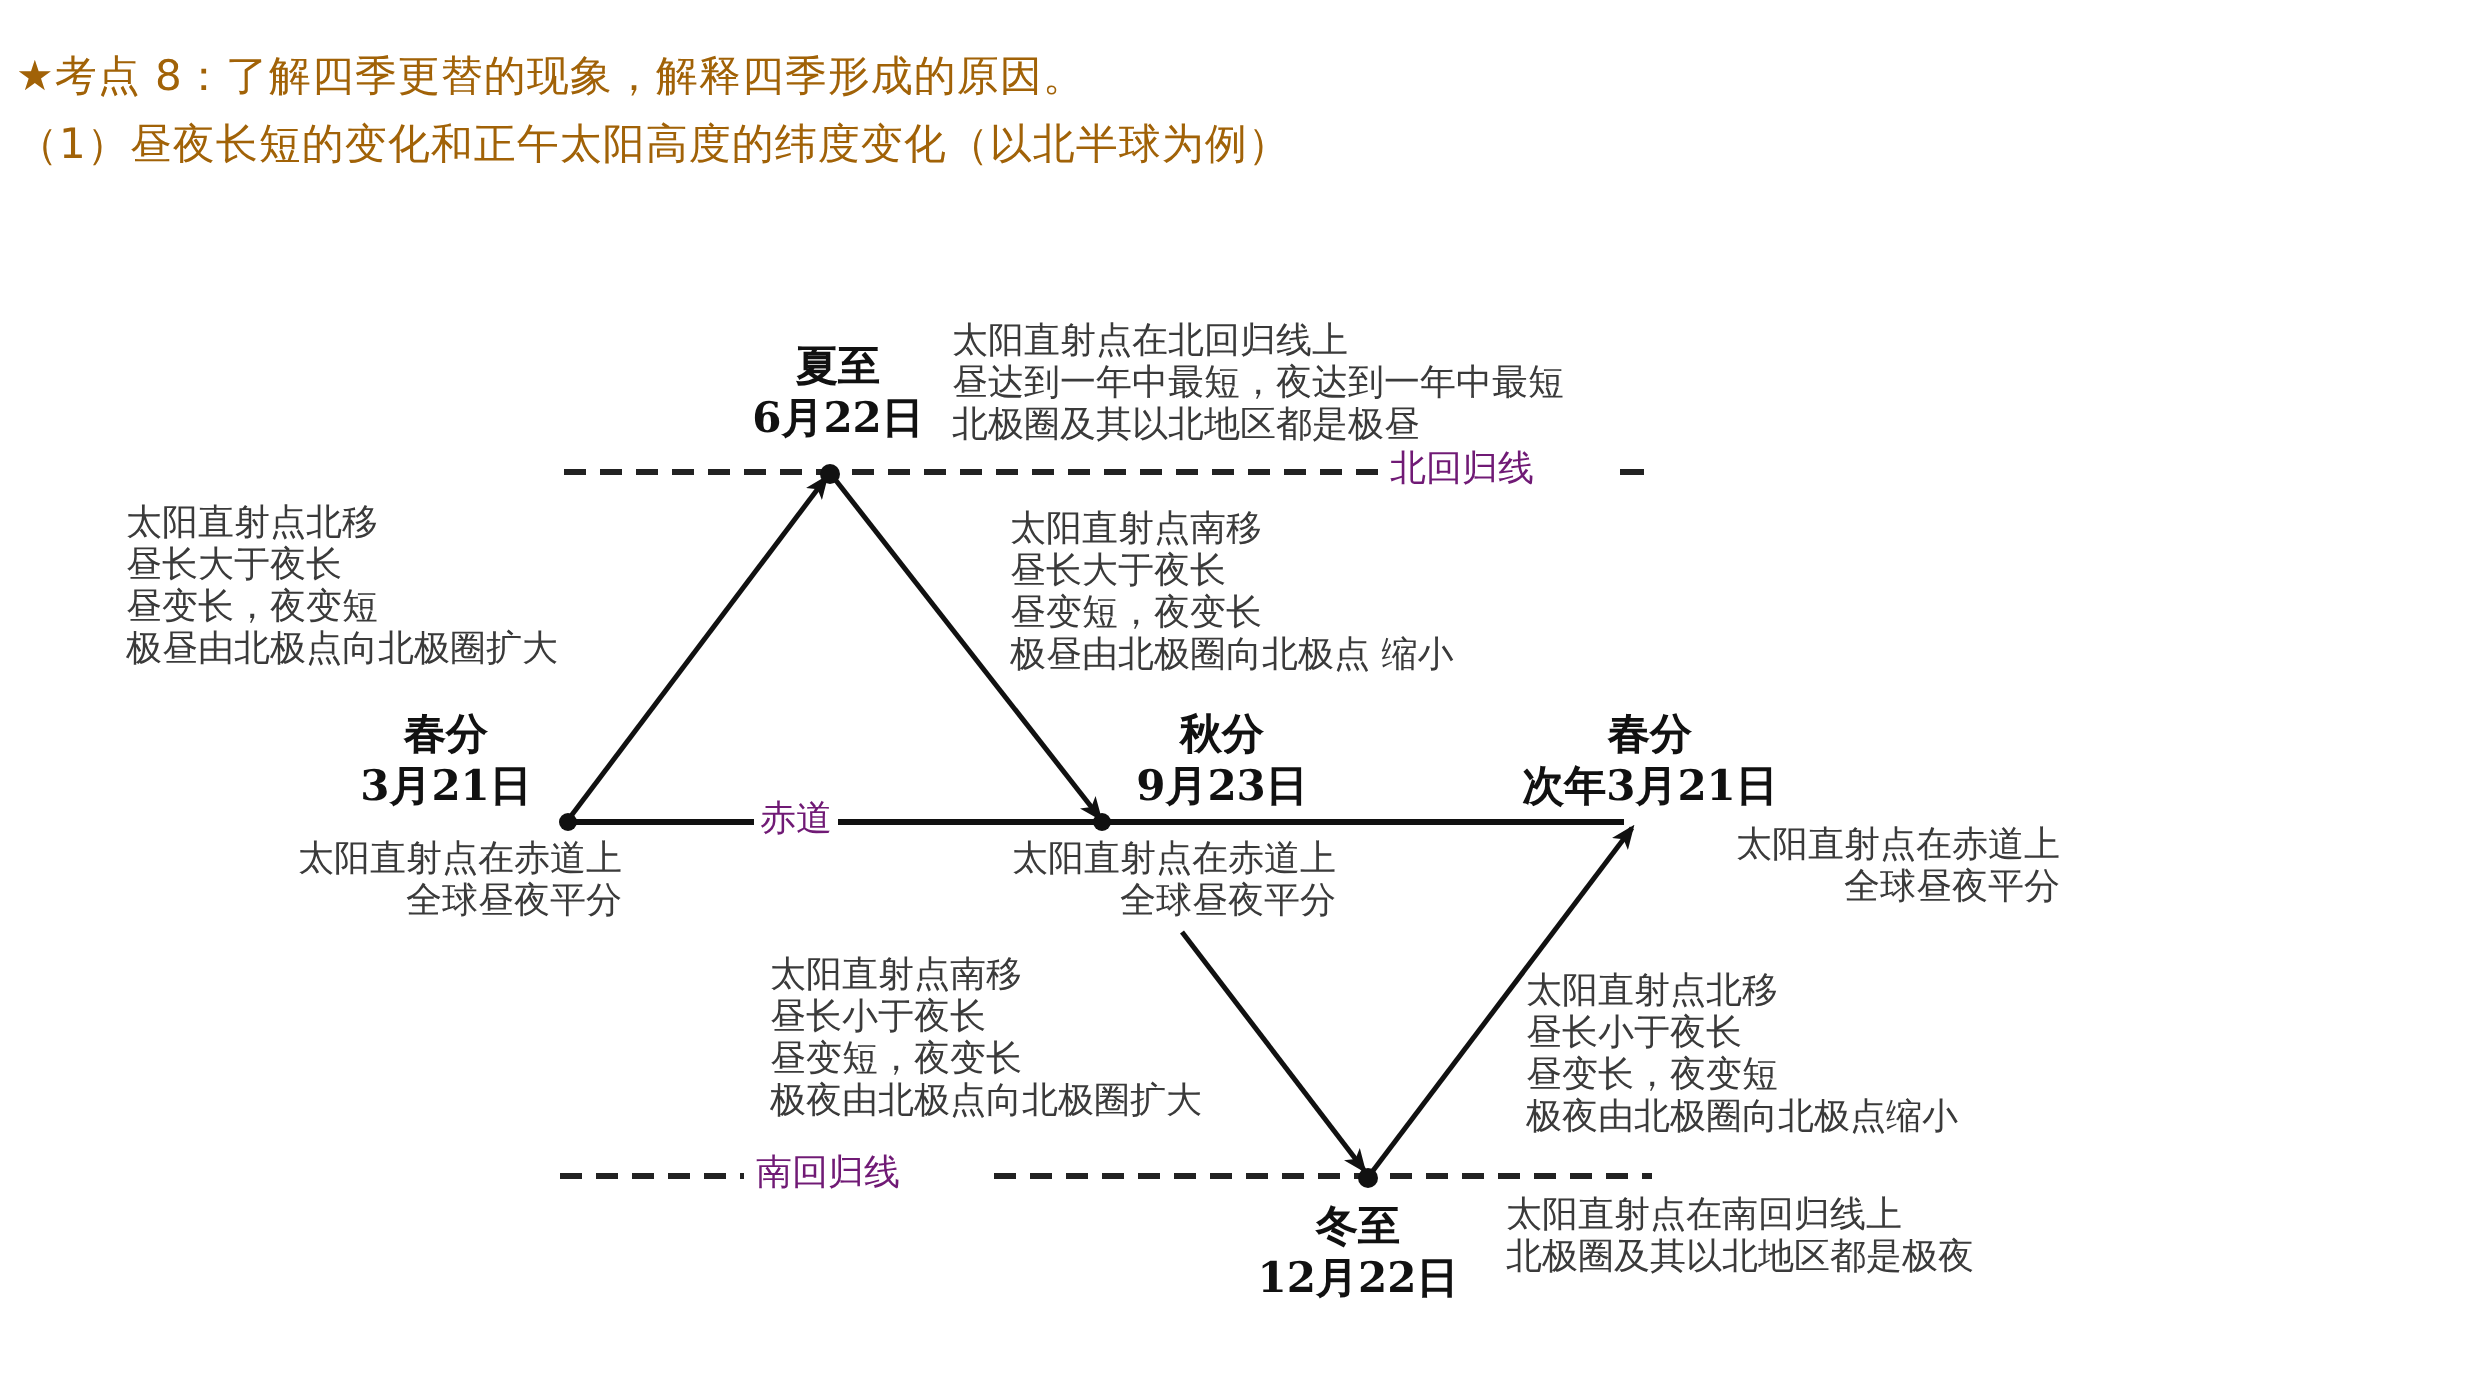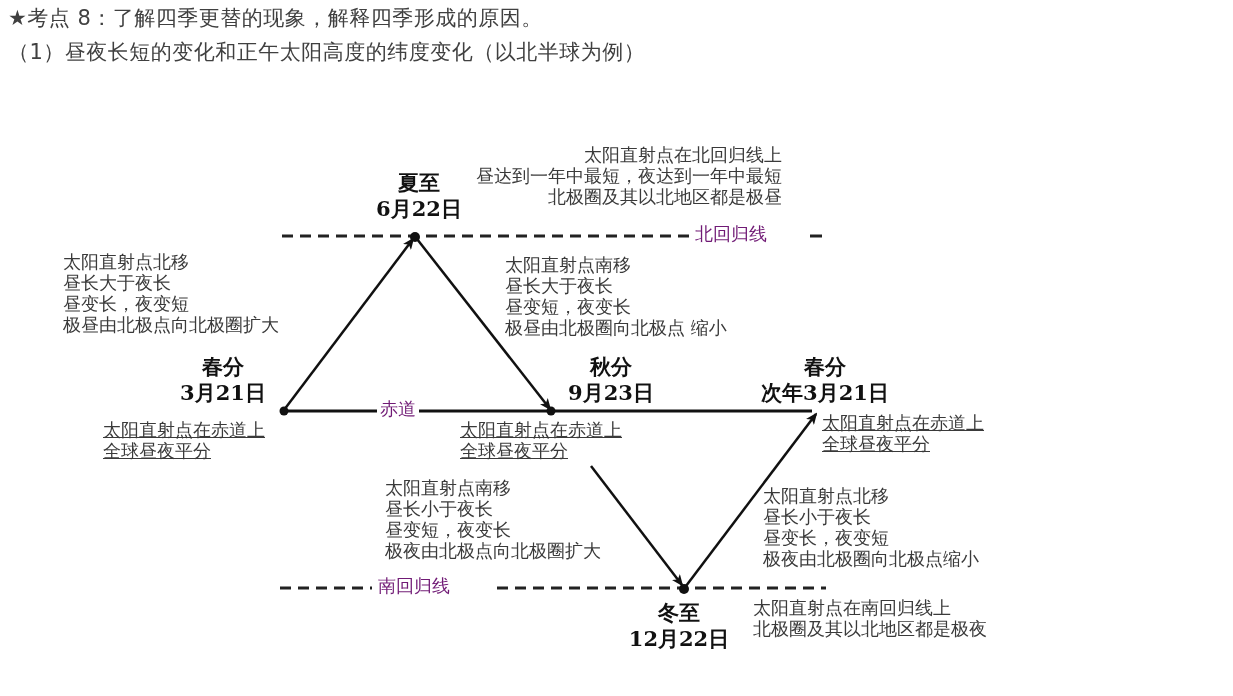--- a/index.html
+++ b/index.html
@@ -1,37 +1,37 @@
 <!DOCTYPE html>
 <html><head>
 <meta charset="utf-8">
 <style>
   html, body { margin: 0; padding: 0; background: #ffffff; }
   body { width: 1233px; height: 696px; position: relative; overflow: hidden; color: #000; }
   .heading {
     position: absolute; left: 8px; font-family: "DejaVu Sans", sans-serif;
-    font-size: 21px; color: #404040; white-space: nowrap; letter-spacing: 0.5px;
+    font-size: 21px; color: #a16207; white-space: nowrap; letter-spacing: 0.5px; margin-top: 20px;
   }
   #h1 { top: 4px; }
   #h2 { top: 38px; }
   svg { position: absolute; left: 0; top: 0; }
   .t {
     position: absolute; font-family: "DejaVu Sans", sans-serif;
     font-size: 18px; line-height: 21px; color: #3a3a3a; white-space: nowrap;
   }
   .t div { height: 21px; }
   .serif-b {
     position: absolute; font-family: "DejaVu Serif", serif; font-weight: bold;
     font-size: 21px; line-height: 26px; color: #111; white-space: nowrap; text-align: center;
   }
   .line-label {
     position: absolute; font-family: "DejaVu Sans", sans-serif; font-weight: normal;
     font-size: 18px; color: #701a75; white-space: nowrap; background: #fff; padding: 0 3px;
   }
-  .center { text-align: left; text-decoration: underline; }
+  .center { text-align: right; }
 </style>
 </head>
 <body>
 
 <div id="h1" class="heading">★考点 8：了解四季更替的现象，解释四季形成的原因。</div>
 <div id="h2" class="heading">（1）昼夜长短的变化和正午太阳高度的纬度变化（以北半球为例）</div>
 
 <svg width="1233" height="696">
   <defs>
     <marker id="arrow" markerWidth="12" markerHeight="10" refX="10" refY="5" orient="auto" markerUnits="userSpaceOnUse">
@@ -59,21 +59,21 @@
 </svg>
 
 <div class="line-label" style="left:692px; top:222px;">北回归线</div>
 <div class="line-label" style="left:377px; top:397px;">赤道</div>
 <div class="line-label" style="left:375px; top:574px;">南回归线</div>
 
 <div class="serif-b" style="left:366px; top:170px; width:106px;">
   <div>夏至</div>
   <div>6月22日</div>
 </div>
-<div class="t" style="left:476px; top:144px;text-align:right;">
+<div class="t" style="left:476px; top:160px;">
   <div>太阳直射点在北回归线上</div>
   <div>昼达到一年中最短，夜达到一年中最短</div>
   <div>北极圈及其以北地区都是极昼</div>
 </div>
 
 <div class="t" style="left:63px; top:251px;">
   <div>太阳直射点北移</div>
   <div>昼长大于夜长</div>
   <div>昼变长，夜变短</div>
   <div>极昼由北极点向北极圈扩大</div>

